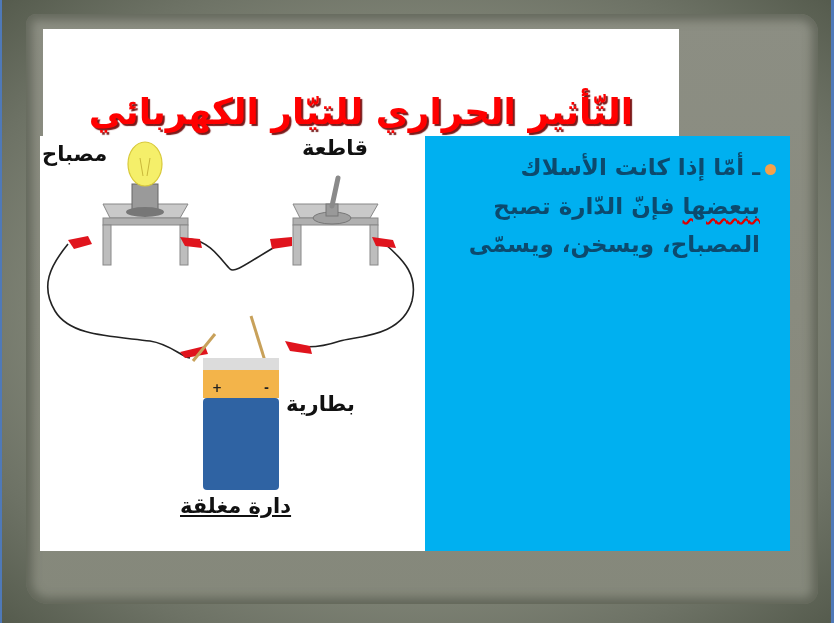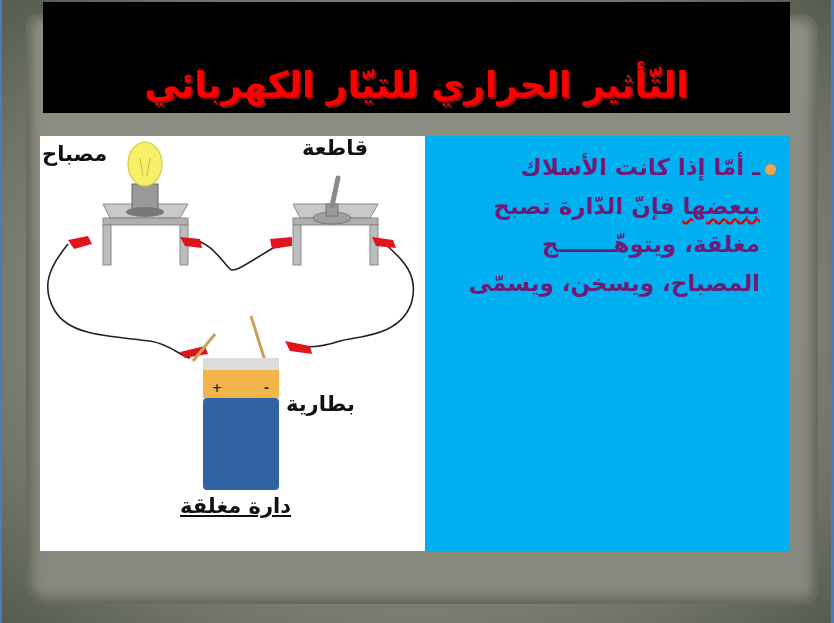--- a/index.html
+++ b/index.html
@@ -21,22 +21,22 @@
   }
   .edge-right {
     position: absolute; right: 0; top: 0; width: 3px; height: 623px;
     background: #4f79b8;
   }
   .edge-left {
     position: absolute; left: 0; top: 0; width: 2px; height: 623px;
     background: #4f79b8;
   }
   .title-box {
-    position: absolute; left: 43px; top: 2px; width: 747px; height: 111px;
-    background: #000000;
+    position: absolute; left: 43px; top: 29px; width: 636px; height: 111px;
+    background: #ffffff;
     display: flex; align-items: flex-end; justify-content: center;
   }
   .title-text {
     direction: rtl;
     font-family: "DejaVu Sans", sans-serif;
     font-weight: bold;
     font-size: 36px;
     color: #ff0000;
     text-shadow: 2px 2px 1px #7a1a1a;
     margin-bottom: 8px;
@@ -59,21 +59,21 @@
   .bullet-dot {
     position: absolute; right: 14px; top: 28px;
     width: 11px; height: 11px; border-radius: 50%;
     background: #f4a14a;
   }
   .body-text {
     position: absolute; right: 30px; top: 12px; width: 320px;
     direction: rtl; text-align: right;
     font-family: "DejaVu Sans", sans-serif; font-weight: bold;
     font-size: 23px; line-height: 38.5px;
-    color: #701a75;
+    color: #0c4a6e;
   }
   .body-text .line { display: block; white-space: nowrap; }
   .spell-underline {
     text-decoration: underline wavy #d00;
     text-underline-offset: 4px;
   }
 </style>
 </head>
 <body>
 
@@ -137,16 +137,15 @@
   <div class="diagram-label" style="left:262px; top:0px;">قاطعة</div>
   <div class="diagram-label" style="left:246px; top:256px;">بطارية</div>
   <div class="diagram-label" style="left:140px; top:358px;text-decoration:underline;">دارة مغلقة</div>
 </div>
 
 <div class="text-panel">
   <div class="bullet-dot"></div>
   <div class="body-text">
     <span class="line">ـ أمّا إذا كانت الأسلاك</span>
     <span class="line"><span class="spell-underline">ببعضها</span> <span>فإنّ الدّارة تصبح</span></span>
-    <span class="line">مغلقة، ويتوهّـــــــج</span>
     <span class="line">المصباح، ويسخن، ويسمّى</span>
   </div>
 </div>
 
 </body></html>

